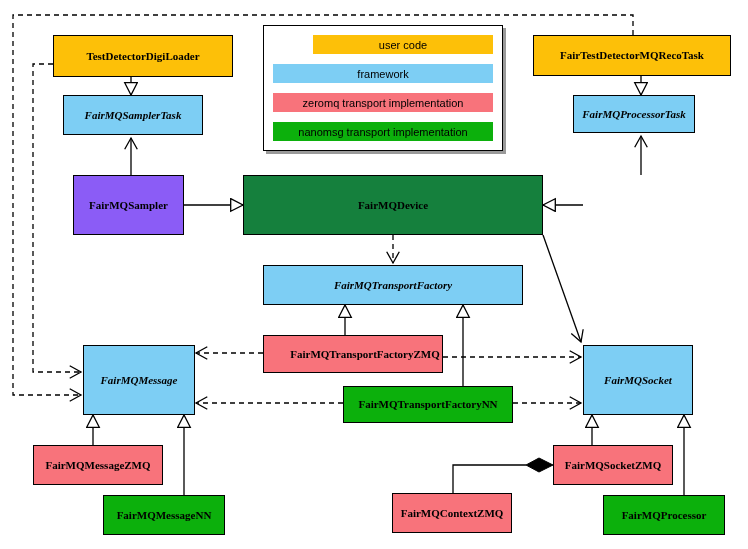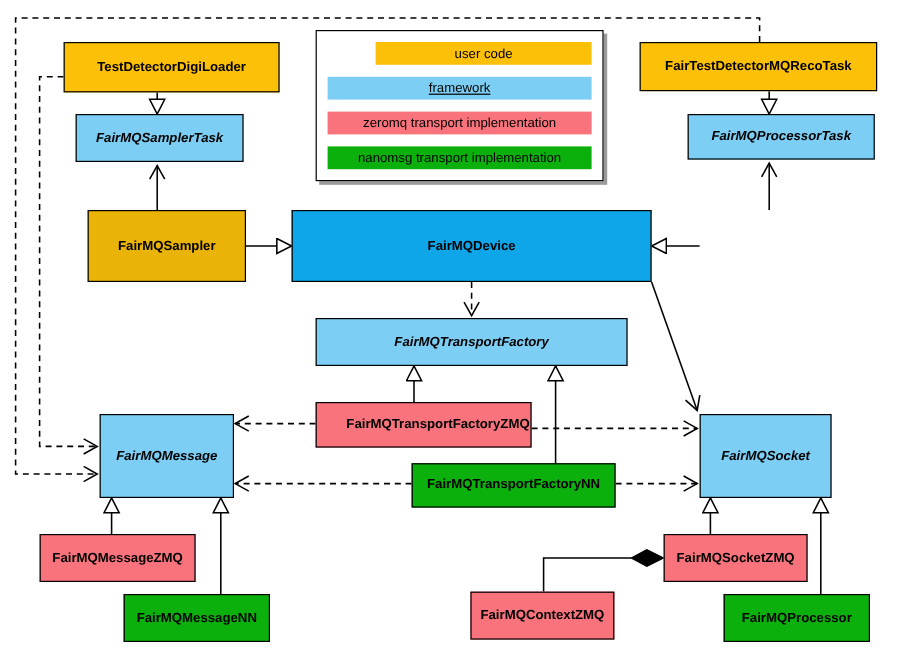--- a/index.html
+++ b/index.html
@@ -4,21 +4,21 @@
 <style>
   html,body{margin:0;padding:0;background:#fff;}
   #canvas{
     position:relative;width:748px;height:549px;background:#ffffff;
     font-family:"Liberation Sans",sans-serif;overflow:hidden;
   }
   #wires{position:absolute;left:0;top:0;width:748px;height:549px;z-index:1;}
   .node{
     position:absolute;z-index:2;border:1.4px solid #000;box-sizing:border-box;
     display:flex;align-items:center;justify-content:center;text-align:center;
-    font-size:11px;font-weight:bold;color:#000;line-height:1.1;
+    font-size:11px;font-weight:bold;color:#000;line-height:1.1;font-family:Liberation Serif, serif;
   }
   .node.abstract{font-style:italic;}
   .legend{
     position:absolute;z-index:2;background:#ffffff;border:1.6px solid #000;
     box-sizing:border-box;display:flex;flex-direction:column;
     justify-content:space-between;padding:9px 9px;
     box-shadow:3px 3px 0 #9a9a9a;
   }
   .legend-bar{
     height:19px;display:flex;align-items:center;justify-content:center;
@@ -69,27 +69,27 @@
 
   <div class="node" style="left: 53px; top: 35px; width: 180px; height: 42px; background-color: rgb(253, 192, 8);">
       <span>TestDetectorDigiLoader</span>
     </div>
   <div class="node" style="left: 533px; top: 35px; width: 198px; height: 41px; background-color: rgb(253, 192, 8);">
       <span>FairTestDetectorMQRecoTask</span>
     </div>
   <div class="node abstract" style="left: 63px; top: 95px; width: 140px; height: 40px; background-color: rgb(125, 206, 244);">
       <span>FairMQSamplerTask</span>
     </div>
-  <div class="node abstract" style="left: 573px; top: 95px; width: 156px; height: 38px; background-color: rgb(125, 206, 244);">
+  <div class="node abstract" style="left: 573px; top: 95px; width: 122px; height: 38px; background-color: rgb(125, 206, 244);">
       <span>FairMQProcessorTask</span>
     </div>
-  <div class="node" style="left: 73px; top: 175px; width: 132px; height: 60px; background-color: #eab308;">
+  <div class="node" style="left: 73px; top: 175px; width: 111px; height: 60px; background-color: #8b5cf6;">
       <span>FairMQSampler</span>
     </div>
-  <div class="node" style="left: 243px; top: 175px; width: 300px; height: 60px; background-color: #0ea5e9;">
+  <div class="node" style="left: 243px; top: 175px; width: 300px; height: 60px; background-color: #15803d;">
       <span>FairMQDevice</span>
     </div>
   <div class="node abstract" style="left: 263px; top: 265px; width: 260px; height: 40px; background-color: rgb(125, 206, 244);">
       <span>FairMQTransportFactory</span>
     </div>
   <div class="node" style="left: 263px; top: 335px; width: 180px; height: 38px; background-color: rgb(248, 115, 123); padding-left: 24px;">
       <span>FairMQTransportFactoryZMQ</span>
     </div>
   <div class="node" style="left: 343px; top: 386px; width: 170px; height: 37px; background-color: rgb(12, 176, 12);">
       <span>FairMQTransportFactoryNN</span>
@@ -113,21 +113,21 @@
       <span>FairMQSocketZMQ</span>
     </div>
   <div class="node" style="left: 603px; top: 495px; width: 122px; height: 40px; background-color: rgb(12, 176, 12);">
       <span>FairMQProcessor</span>
     </div>
 
   <div class="legend" style="left:263px;top:25px;width:240px;height:126px">
     <div class="legend-bar" style="background-color: rgb(253, 192, 8); margin-left: 40px;">
         <span>user code</span>
       </div>
-    <div class="legend-bar" style="background-color: rgb(125, 206, 244); text-decoration: underline;">
+    <div class="legend-bar" style="background-color: rgb(125, 206, 244);">
         <span>framework</span>
       </div>
     <div class="legend-bar" style="background-color: rgb(248, 115, 123);">
         <span>zeromq transport implementation</span>
       </div>
     <div class="legend-bar" style="background-color: rgb(12, 176, 12);">
         <span>nanomsg transport implementation</span>
       </div>
   </div>
 

